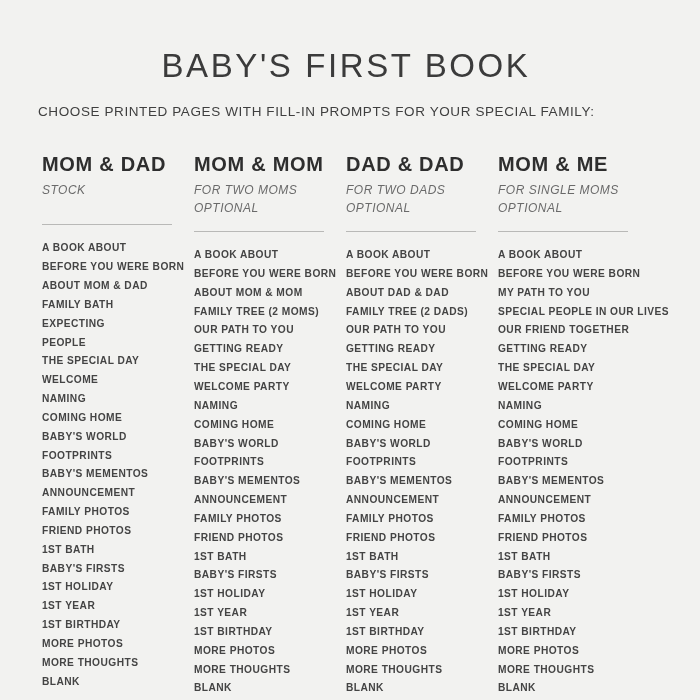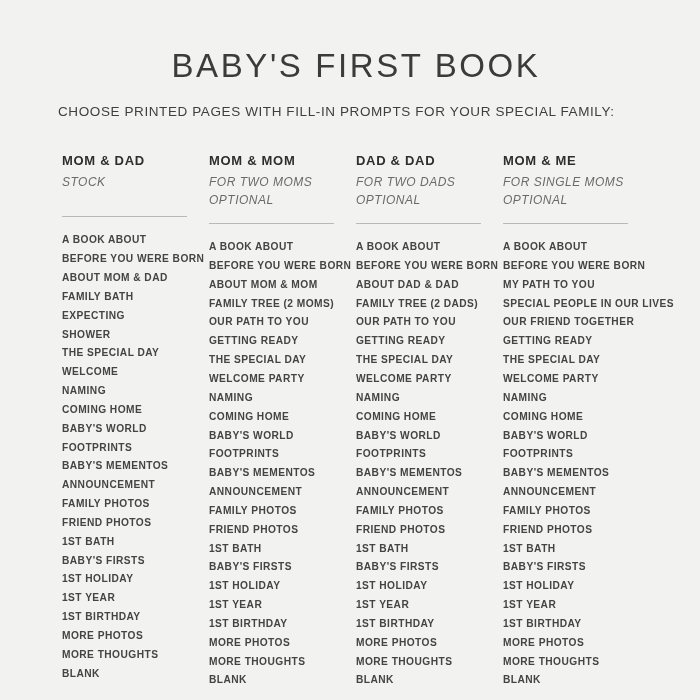--- a/index.html
+++ b/index.html
@@ -11,21 +11,21 @@
     height: 700px;
     background: #f2f2f0;
     font-family: "Liberation Sans", sans-serif;
     color: #3a3a3a;
     overflow: hidden;
   }
   .page {
     width: 700px;
     height: 700px;
     box-sizing: border-box;
-    padding: 40px 46px 0 58px;
+    padding: 40px 46px 0 38px;
     position: relative;
   }
   .title {
     text-align: center;
     font-size: 33px;
     letter-spacing: 2.6px;
     font-weight: 400;
     color: #3b3b3b;
     margin: 8px 0 0 0;
     line-height: 1.1;
@@ -42,21 +42,21 @@
     display: flex;
     margin-top: 34px;
     padding: 0 4px;
   }
   .column {
     width: 25%;
     box-sizing: border-box;
     padding-right: 14px;
   }
   .col-title {
-    font-size: 13px;
+    font-size: 20px;
     font-weight: bold;
     letter-spacing: 0.7px;
     color: #2e2e2e;
     margin: 0 0 6px 0;
   }
   .col-sub {
     font-size: 12px;
     font-style: italic;
     letter-spacing: 0.5px;
     color: #6a6a6a;
@@ -96,21 +96,21 @@
     <div class="column">
       <div class="col-title">MOM &amp; DAD</div>
       <div class="col-sub">STOCK</div>
       <div class="rule"></div>
       <ul class="items">
         <li>A BOOK ABOUT</li>
         <li>BEFORE YOU WERE BORN</li>
         <li>ABOUT MOM &amp; DAD</li>
         <li>FAMILY BATH</li>
         <li>EXPECTING</li>
-        <li>SHOWER</li>
+        <li>PEOPLE</li>
         <li>THE SPECIAL DAY</li>
         <li>WELCOME</li>
         <li>NAMING</li>
         <li>COMING HOME</li>
         <li>BABY'S WORLD</li>
         <li>FOOTPRINTS</li>
         <li>BABY'S MEMENTOS</li>
         <li>ANNOUNCEMENT</li>
         <li>FAMILY PHOTOS</li>
         <li>FRIEND PHOTOS</li>

